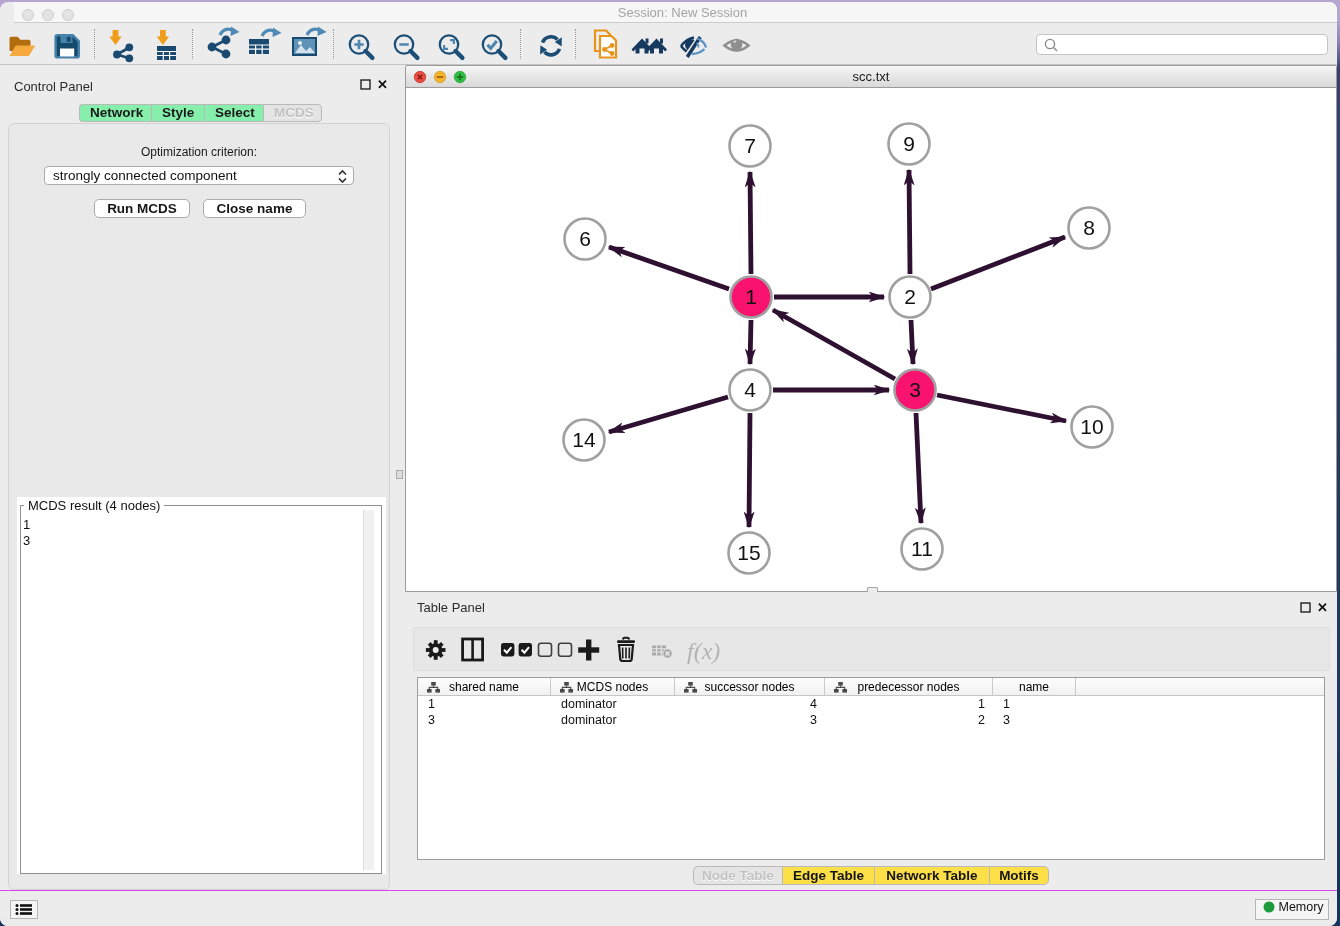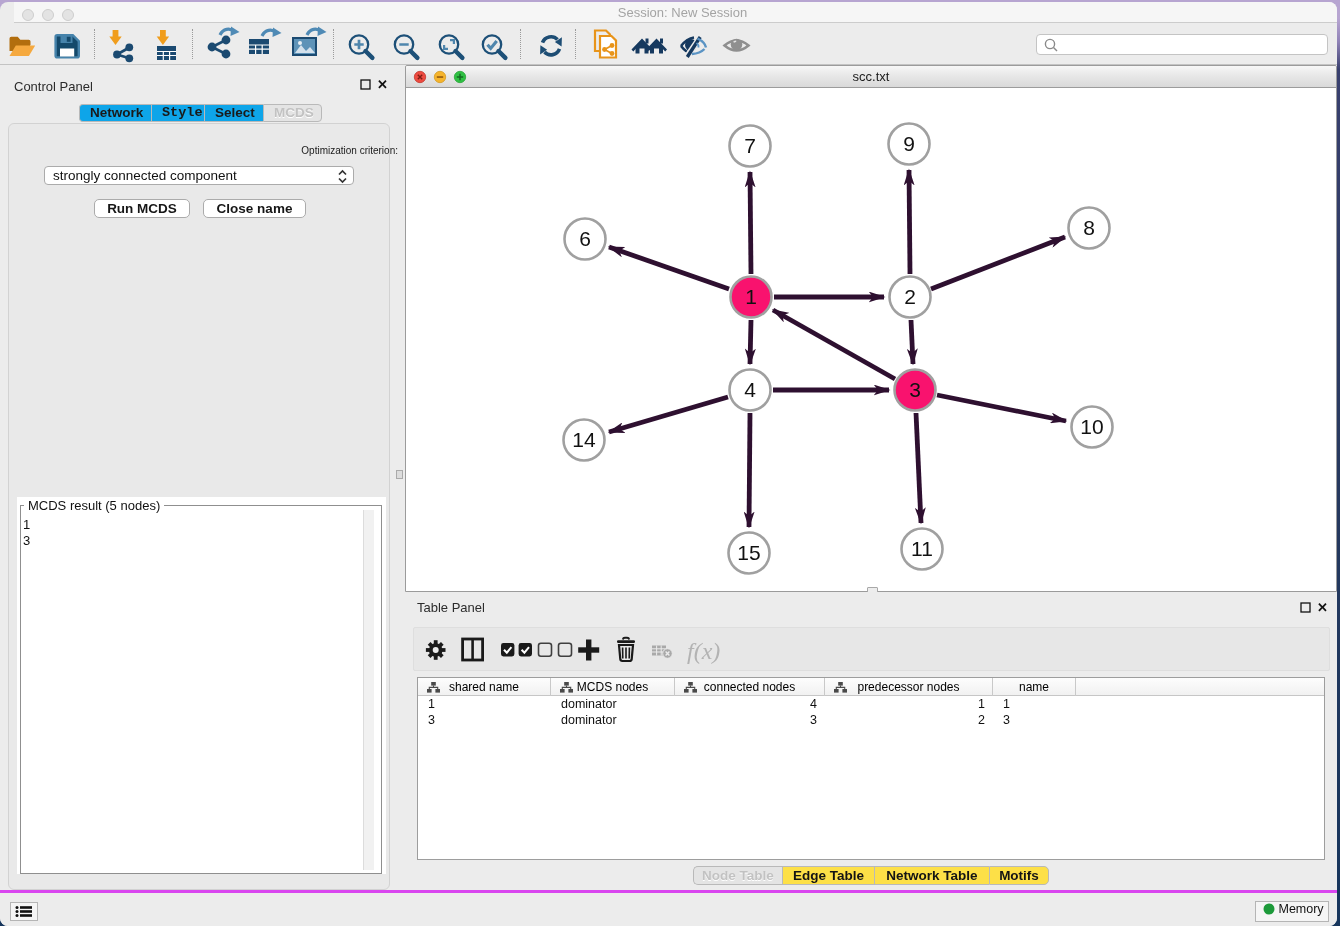--- a/index.html
+++ b/index.html
@@ -13,40 +13,40 @@
 #wtitle { position:absolute; top:3px; left:0; width:1337px; text-align:center; font-size:13px; color:#a4a4a4; }
 
 #toolbar { left:0; top:21px; width:1337px; height:42px; background:#ececec; border-bottom:1px solid #c3c3c3; }
 .tsep { position:absolute; top:6px; height:30px; width:0; border-left:1px dotted #9a9a9a; }
 #search { position:absolute; left:1036px; top:11px; width:292px; height:21px; background:#fff; border:1px solid #c4c4c4; border-radius:4px; }
 
 #cpanel { left:0; top:69px; width:392px; height:825px; background:#ececec; }
 #cphead { position:absolute; left:14px; top:8px; font-size:13px; color:#2c2c2c; }
 .winbtn { position:absolute; top:6px; font-size:13px; color:#111; }
 .tabrow { position:absolute; display:flex; }
-.tab { height:18px; background:#0ea5e9; border:1px solid #b9b9b9; border-right:none; font-size:13.5px; font-weight:600; color:#1a1a1a; text-align:center; line-height:16px; padding:0 10px; }
+.tab { height:18px; background:#86efac; border:1px solid #b9b9b9; border-right:none; font-size:13.5px; font-weight:600; color:#1a1a1a; text-align:center; line-height:16px; padding:0 10px; }
 .tab.first { border-radius:4px 0 0 4px; }
 .tab.last { border-radius:0 4px 4px 0; border-right:1px solid #b9b9b9; }
 .tab.dis { background:#e4e4e4; color:#c2c2c2; text-shadow:0 1px 0 #ffffff; }
 #cpane { position:absolute; left:8px; top:52px; width:382px; height:767px; background:#e9e9e9; border:1px solid #d2d2d2; border-radius:6px; }
 
 #netwin { left:405px; top:63px; width:932px; height:527px; background:#fff; border:1px solid #9b9b9b; border-radius:2px 2px 0 0; }
 #nettitle { position:absolute; left:0; top:0; width:930px; height:22px; background:linear-gradient(180deg,#f7f7f7 0%,#e8e8e8 45%,#d9d9d9 100%); border-bottom:1px solid #9c9c9c; border-radius:2px 2px 0 0; }
 
 #tpanel { left:405px; top:590px; width:932px; height:298px; background:#ececec; }
 #tphead { position:absolute; left:12px; top:8px; font-size:13px; color:#2c2c2c; }
 #ttable { position:absolute; left:12px; top:85px; width:908px; height:183px; background:#fff; border:1px solid #9d9d9d;padding-left:36px; }
 .thr { position:absolute; top:0; height:18px; background:linear-gradient(180deg,#fdfdfd,#f1f1f1); border-bottom:1px solid #c6c6c6; font-size:12.5px; color:#111; }
 .tcell { position:absolute; top:0; height:18px; border-right:1px solid #c9c9c9; text-align:center; line-height:18px; font-size:12px; }
 .trow { position:absolute; height:16px; font-size:12.5px; color:#111; line-height:16px; }
 
 #btabs { position:absolute; display:flex; left:288px; top:274px; }
 .btab { height:19px; background:#fde047; border:1px solid #b9b9b9; border-right:none; font-size:13.5px; font-weight:600; color:#141414; line-height:17px; text-align:center; }
 
-#statusbar { left:0; top:888px; width:1337px; height:36px; background:#ececec; border-top:3px solid #d946ef; }
+#statusbar { left:0; top:888px; width:1337px; height:36px; background:#ececec; border-top:1px solid #d946ef; }
 #membtn { position:absolute; left:1255px; top:8px; width:74px; height:21px; background:#f5f5f5; border:1px solid #b5b5b5; font-size:12.5px; color:#111; }
 #listbtn { position:absolute; left:10px; top:9px; width:28px; height:19px; background:#f5f5f5; border:1px solid #b5b5b5; }
 </style>
 </head>
 <body>
 <div id="win">
   <div id="titlebar" class="abs">
     <div class="tl" style="left:8px;"></div>
     <div class="tl" style="left:28px;"></div>
     <div class="tl" style="left:48px;"></div>
@@ -193,37 +193,37 @@
       </div>
   </div>
   <div id="cpanel" class="abs">
     <div id="cphead">Control Panel</div>
     <div class="winbtn" style="left:360px; top:7px;"><svg width="11" height="11">
           <rect x="1" y="1" width="9" height="9" fill="none" stroke="#111" stroke-width="1.3"></rect>
         </svg></div>
     <div class="winbtn" style="left:377px; font-weight:bold;">✕</div>
     <div class="tabrow" style="left:79px; top:33px;">
       <div class="tab first" style="width:72px;">Network</div>
-      <div class="tab" style="width:53px;font-family:Liberation Mono, monospace;">Style</div>
+      <div class="tab" style="width:53px;">Style</div>
       <div class="tab" style="width:59px;">Select</div>
       <div class="tab last dis" style="width:59px;">MCDS</div>
     </div>
     <div id="cpane"></div>
-    <div class="abs" style="left:0; top:74px; width:398px; text-align:right; font-size:10px; color:#1a1a1a;">Optimization criterion:</div>
+    <div class="abs" style="left:0; top:74px; width:398px; text-align:center; font-size:12px; color:#1a1a1a;">Optimization criterion:</div>
     <div class="abs" style="left:44px; top:95px; width:310px; height:19px; background:#fff; border:1px solid #ababab; border-radius:4px; font-size:13.5px; color:#111; line-height:17px; padding-left:8px;">strongly connected component
       <svg width="11" height="15" style="position:absolute; right:5px; top:2px;">
           <path d="M2,5.5 L5.5,2 L9,5.5" stroke="#333" stroke-width="1.7" fill="none"></path>
           <path d="M2,9.5 L5.5,13 L9,9.5" stroke="#333" stroke-width="1.7" fill="none"></path>
         </svg>
     </div>
     <div class="abs" style="left:94px; top:128px; width:96px; height:19px; background:#fff; border:1px solid #ababab; border-radius:5px; font-size:13.5px; font-weight:600; color:#161616; text-align:center; line-height:17px;">Run MCDS</div>
     <div class="abs" style="left:203px; top:128px; width:103px; height:19px; background:#fff; border:1px solid #ababab; border-radius:5px; font-size:13.5px; font-weight:600; color:#161616; text-align:center; line-height:17px;">Close name</div>
     <div class="abs" style="left:17px; top:426px; width:369px; height:377px; background:#fff;"></div>
     <div class="abs" style="left:20px; top:434px; width:362px; height:369px; border:1px solid #8f8f8f;"></div>
-    <div class="abs" style="left:24px; top:427px; font-size:13px; color:#111; background:#fff; padding:0 4px;">MCDS result (5 nodes)</div>
+    <div class="abs" style="left:24px; top:427px; font-size:13px; color:#111; background:#fff; padding:0 4px;">MCDS result (4 nodes)</div>
     <div class="abs" style="left:363px; top:439px; width:11px; height:360px; background:#f1f1f1; border-left:1px solid #dcdcdc;"></div>
     <div class="abs" style="left:23px; top:446px; font-size:13px; color:#111; line-height:16px;">1<br>3</div>
   </div>
   <div class="abs" style="left:396px; top:468px; width:7px; height:9px; background:#dcdcdc; border:1px solid #aaa;"></div>
   <div id="netwin" class="abs">
     <div id="nettitle">
       <svg width="70" height="22" style="position:absolute;left:0;top:0;">
         <circle cx="14" cy="11" r="5.7" fill="#ee4b41" stroke="#c0392f" stroke-width="0.8"></circle>
         <path d="M11.8,8.8 L16.2,13.2 M16.2,8.8 L11.8,13.2" stroke="#7e1d14" stroke-width="1.4"></path>
         <circle cx="34" cy="11" r="5.7" fill="#f6b42c" stroke="#d29a24" stroke-width="0.8"></circle>
@@ -364,21 +364,21 @@
             </g>
             <path d="M6.5,3.6 V5.4 M2.3,7 V5.4 H10.7 V7" stroke="#4a4a4a" fill="none" stroke-width="1.1"></path>
           </svg><span>MCDS nodes</span></div>
       <div class="tcell" style="left:257px; width:150px;"><svg width="13" height="11" style="position:absolute;left:9px;top:4px;">
             <g fill="#4a4a4a">
               <rect x="4.2" y="0" width="4.6" height="3.6"></rect>
               <rect x="0" y="7" width="4.6" height="3.6"></rect>
               <rect x="8.4" y="7" width="4.6" height="3.6"></rect>
             </g>
             <path d="M6.5,3.6 V5.4 M2.3,7 V5.4 H10.7 V7" stroke="#4a4a4a" fill="none" stroke-width="1.1"></path>
-          </svg><span>connected nodes</span></div>
+          </svg><span>successor nodes</span></div>
       <div class="tcell" style="left:407px; width:168px;"><svg width="13" height="11" style="position:absolute;left:9px;top:4px;">
             <g fill="#4a4a4a">
               <rect x="4.2" y="0" width="4.6" height="3.6"></rect>
               <rect x="0" y="7" width="4.6" height="3.6"></rect>
               <rect x="8.4" y="7" width="4.6" height="3.6"></rect>
             </g>
             <path d="M6.5,3.6 V5.4 M2.3,7 V5.4 H10.7 V7" stroke="#4a4a4a" fill="none" stroke-width="1.1"></path>
           </svg><span>predecessor nodes</span></div>
       <div class="tcell" style="left:575px; width:83px;">name</div>
       <div class="trow" style="left:10px; top:18px;">1</div>

